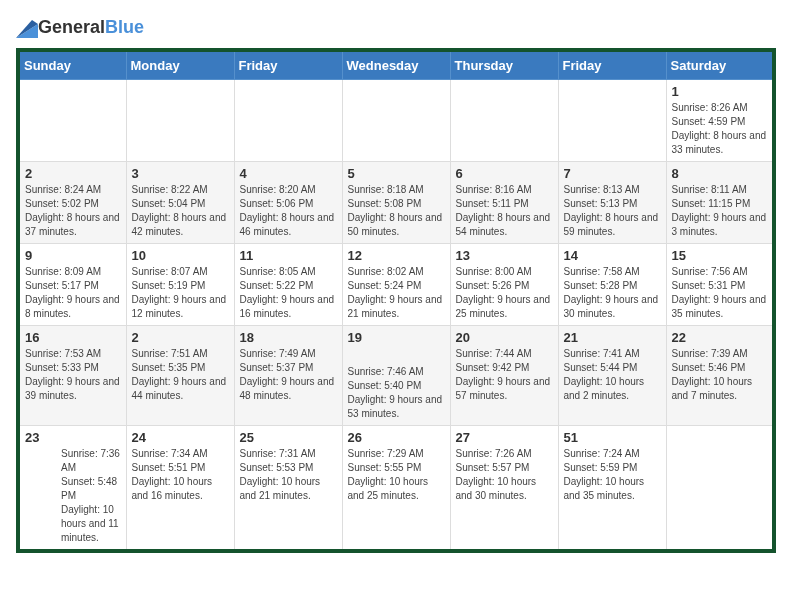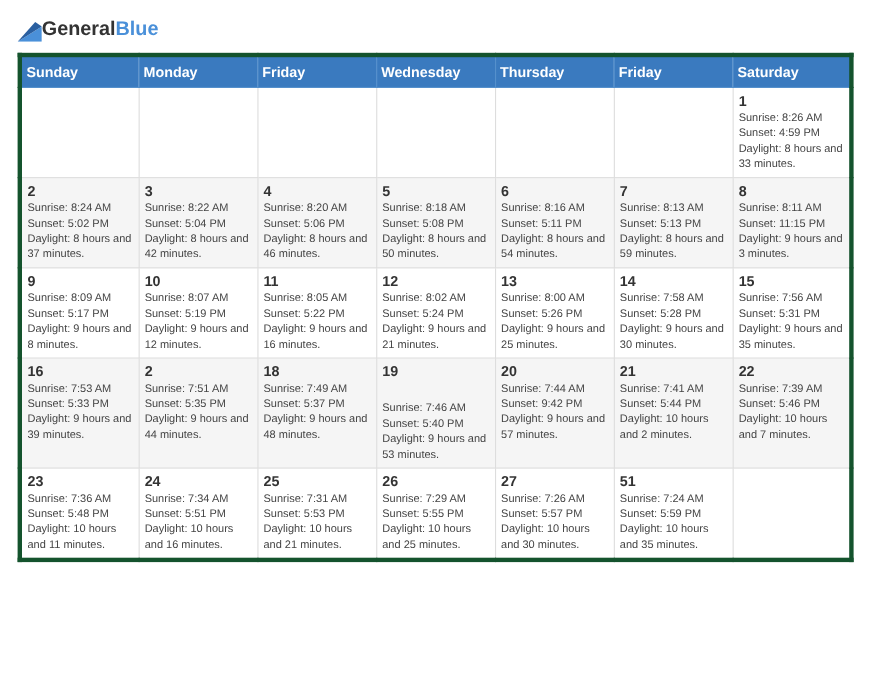--- a/index.html
+++ b/index.html
@@ -265,21 +265,21 @@
         <td>
           <span class="day-number">22</span>
           <div class="day-info" style="white-space: pre-line;">Sunrise: 7:39 AM
 Sunset: 5:46 PM
 Daylight: 10 hours and 7 minutes.</div>
         </td>
       </tr>
       <tr>
         <td>
           <span class="day-number">23</span>
-          <div class="day-info" style="white-space: pre-line;">Sunrise: 7:36 AM
+          <div class="day-info" style="white-space: pre-line; margin-left: 36px;">Sunrise: 7:36 AM
 Sunset: 5:48 PM
 Daylight: 10 hours and 11 minutes.</div>
         </td>
         <td>
           <span class="day-number">24</span>
           <div class="day-info" style="white-space: pre-line;">Sunrise: 7:34 AM
 Sunset: 5:51 PM
 Daylight: 10 hours and 16 minutes.</div>
         </td>
         <td>

